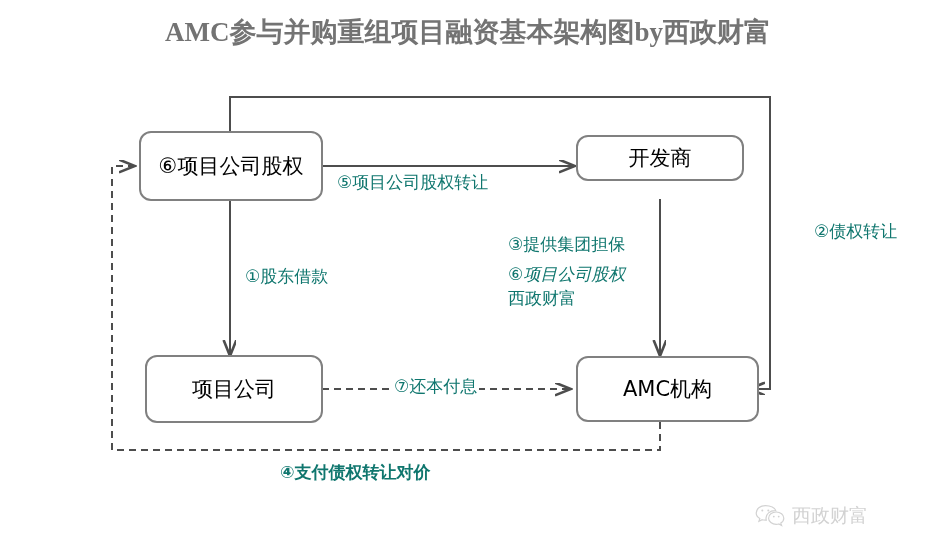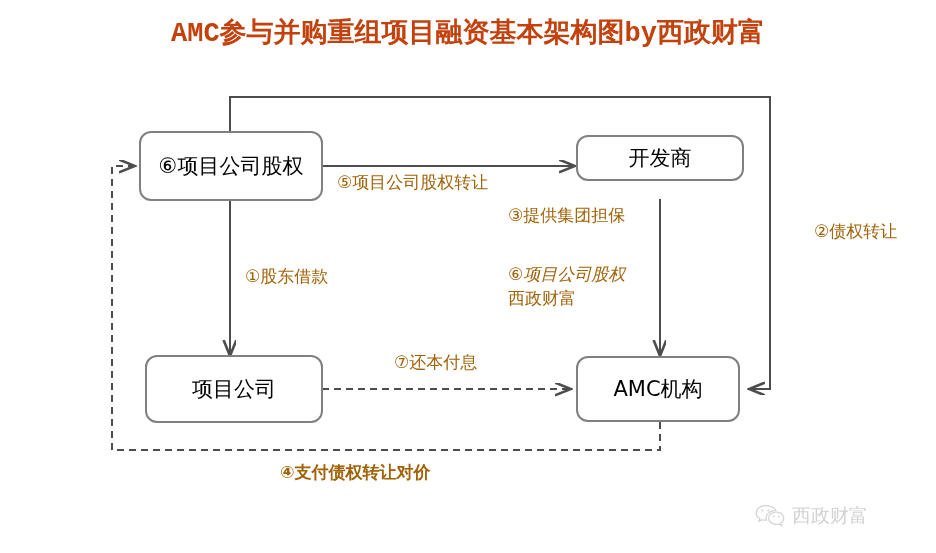--- a/index.html
+++ b/index.html
@@ -20,46 +20,46 @@
     top: 0;
     width: 936px;
     height: 553px;
   }
   .diagram-title {
     position: absolute;
     left: 0;
     top: 14px;
     width: 936px;
     text-align: center;
-    font-family: Liberation Mono, monospace;
+    font-family: Liberation Serif, serif;
     font-weight: bold;
     font-size: 27px;
     letter-spacing: 0px;
-    color: #c2410c;
+    color: #737373;
     white-space: nowrap;
   }
   .node-box {
     position: absolute;
     box-sizing: border-box;
     border: 2px solid #808080;
     border-radius: 12px;
     background: #ffffff;
     display: flex;
     flex-direction: column;
     align-items: center;
     justify-content: center;
     color: #000000;
     font-size: 21px;
     line-height: 1.25;
     font-family: "DejaVu Sans", "Liberation Sans", sans-serif;
   }
   .node-line { display: block; white-space: nowrap; }
   .edge-label {
     position: absolute;
-    color: #a16207;
+    color: #0f766e;
     font-size: 17px;
     line-height: 1.45;
     font-family: "DejaVu Sans", "Liberation Sans", sans-serif;
     white-space: nowrap;
     background: #ffffff;
     padding: 0 2px;
   }
   .watermark {
     position: absolute;
     left: 755px;
@@ -104,36 +104,36 @@
 </div>
 
 <div class="node-box" style="left:576px; top:135px; width:168px; height:46px;">
   <span class="node-line">开发商</span>
 </div>
 
 <div class="node-box" style="left:145px; top:355px; width:178px; height:68px;">
   <span class="node-line">项目公司</span>
 </div>
 
-<div class="node-box" style="left:576px; top:356px; width:164px; height:66px;">
+<div class="node-box" style="left:576px; top:356px; width:183px; height:66px;">
   <span class="node-line">AMC机构</span>
 </div>
 
 <div class="edge-label" style="left:335px; top:170px;">⑤项目公司股权转让</div>
 
 <div class="edge-label" style="left:243px; top:264px;">①股东借款</div>
 
 <div class="edge-label" style="left:785px; top:219px;margin-left:27px;">②债权转让</div>
 
-<div class="edge-label" style="left:506px; top:203px;text-align:right;">③提供集团担保</div>
+<div class="edge-label" style="left:506px; top:232px;text-align:right;">③提供集团担保</div>
 
 <div class="edge-label" style="left:506px; top:262px;font-style:italic;">⑥项目公司股权</div>
 <div class="edge-label" style="left:506px; top:286px;">西政财富</div>
 
-<div class="edge-label" style="left:392px; top:350px;">⑦还本付息</div>
+<div class="edge-label" style="left:392px; top:374px;">⑦还本付息</div>
 
 <div class="edge-label" style="left:278px; top:460px;font-weight:bold;">④支付债权转让对价</div>
 
 <div class="watermark">
   <span>
     <svg width="30" height="24" viewBox="0 0 30 24" xmlns="http://www.w3.org/2000/svg">
       <path d="M10.4,1.6 C5.2,1.6 1.2,5.0 1.2,9.0 C1.2,11.3 2.6,13.3 4.8,14.6 L3.9,17.4 L7.2,15.7 C8.2,16.0 9.3,16.1 10.4,16.1 C10.7,16.1 11.0,16.1 11.3,16.1 C11.1,15.4 11.0,14.8 11.0,14.1 C11.0,10.0 14.9,6.7 19.8,6.7 C20.1,6.7 20.5,6.7 20.8,6.8 C19.9,3.8 15.6,1.6 10.4,1.6 Z" fill="none" stroke="#d2d2d2" stroke-width="1.2"></path>
       <circle cx="7.3" cy="6.6" r="1.0" fill="#d2d2d2"></circle>
       <circle cx="13.3" cy="6.6" r="1.0" fill="#d2d2d2"></circle>
       <path d="M28.8,14.2 C28.8,10.8 25.4,8.0 21.2,8.0 C17.0,8.0 13.6,10.8 13.6,14.2 C13.6,17.6 17.0,20.4 21.2,20.4 C22.1,20.4 23.0,20.3 23.8,20.0 L26.6,21.5 L25.8,19.1 C27.6,18.0 28.8,16.2 28.8,14.2 Z" fill="none" stroke="#d2d2d2" stroke-width="1.2"></path>

